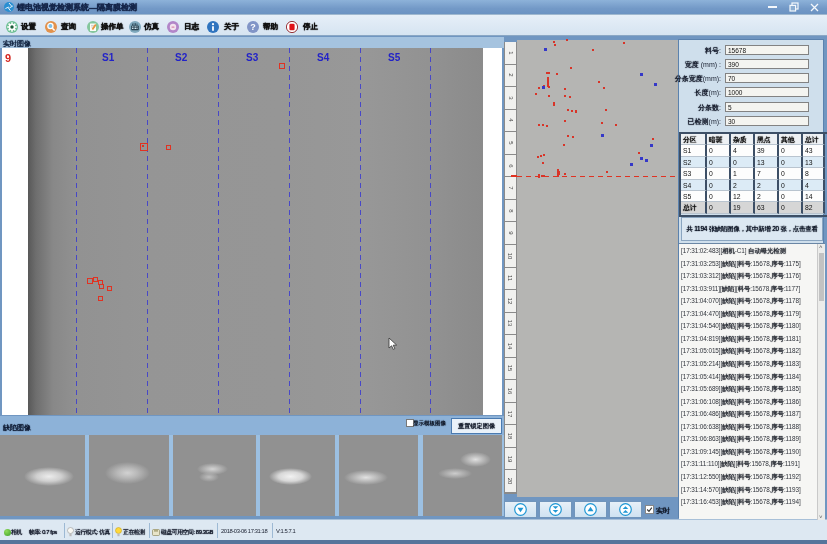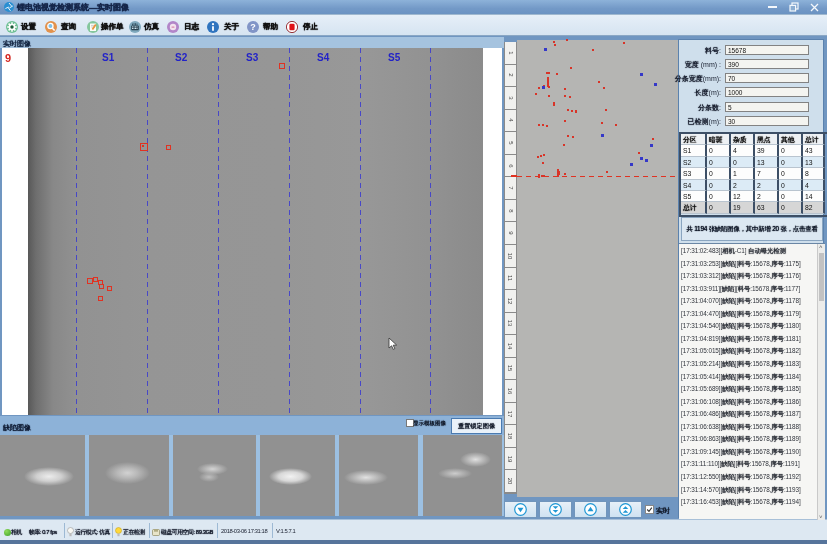--- a/index.html
+++ b/index.html
@@ -44,21 +44,21 @@
 <div class="ab" id="title">
   <svg class="ab" style="left:4px;top:2px;" width="10" height="10">
       <circle cx="5" cy="5" r="5" fill="#2a8fd2"></circle>
       <g stroke="#eaf4fb" stroke-width="1">
         <line x1="5" y1="1" x2="7.5" y2="4"></line>
         <line x1="8.8" y1="4" x2="5.5" y2="5.8"></line>
         <line x1="6.5" y1="8.8" x2="4" y2="5.5"></line>
         <line x1="1.4" y1="6.5" x2="4.8" y2="5"></line>
       </g>
     </svg>
-  <div class="ab txt"><span class="k">锂电池视觉检测系统—实时图像</span></div>
+  <div class="ab txt"><span class="k">锂电池视觉检测系统—隔离膜检测</span></div>
   <div class="ab" style="left:768px;top:6px;width:9px;height:2px;background:#f4f8fc;"></div>
   <svg class="ab" style="left:789px;top:2px;" width="10" height="10">
       <rect x="3" y="1" width="6" height="6" fill="none" stroke="#f4f8fc" stroke-width="1.2"></rect>
       <rect x="1" y="3.4" width="5.6" height="5.6" fill="#8caed2" stroke="#f4f8fc" stroke-width="1.2"></rect>
     </svg>
   <svg class="ab" style="left:810px;top:3px;" width="9" height="9">
       <path d="M1,1 L8,8 M8,1 L1,8" stroke="#f4f8fc" stroke-width="1.3"></path>
     </svg>
 </div>
 <div class="ab" id="toolbar">

